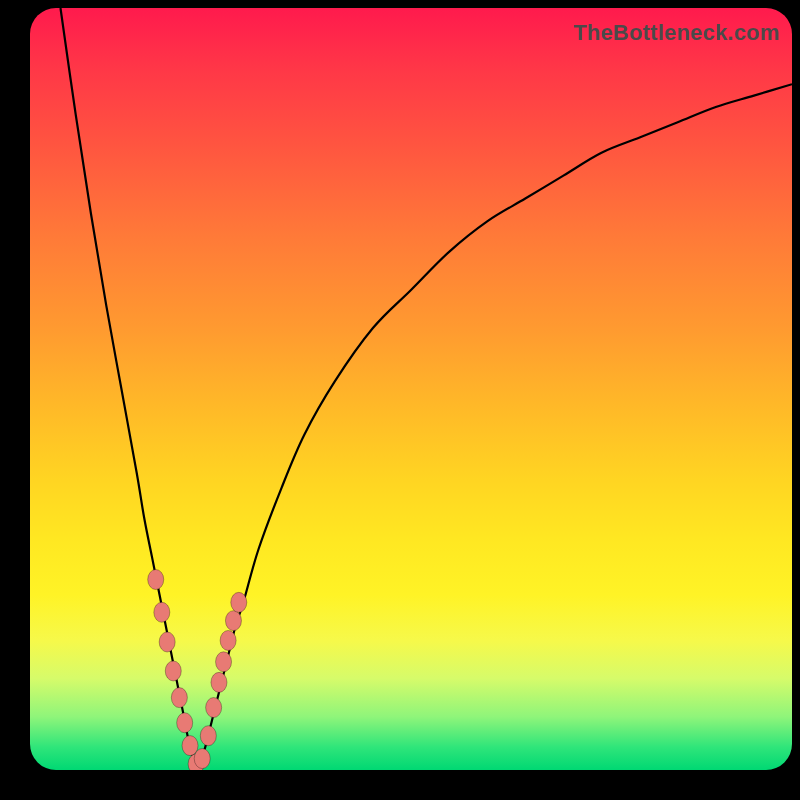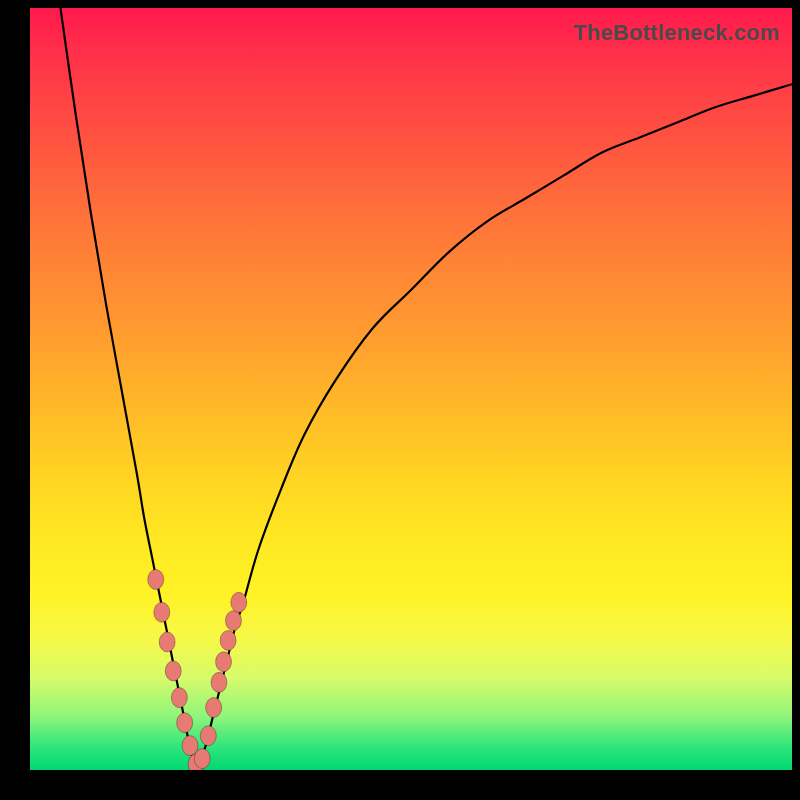--- a/index.html
+++ b/index.html
@@ -31,20 +31,21 @@
       #ffb828 52%,
       #ffd522 62%,
       #ffe822 70%,
       #fff326 77%,
       #f6f94a 83%,
       #d6fb6a 88%,
       #8ff57a 93%,
       #2fe57a 97%,
       #00d873 100%
     );
+    border-radius: 26px;
   }
   .watermark {
     position: absolute;
     top: 12px;
     right: 12px;
     font-family: Arial, Helvetica, sans-serif;
     font-size: 22px;
     font-weight: 600;
     color: #4a4a4a;
     letter-spacing: 0.2px;

